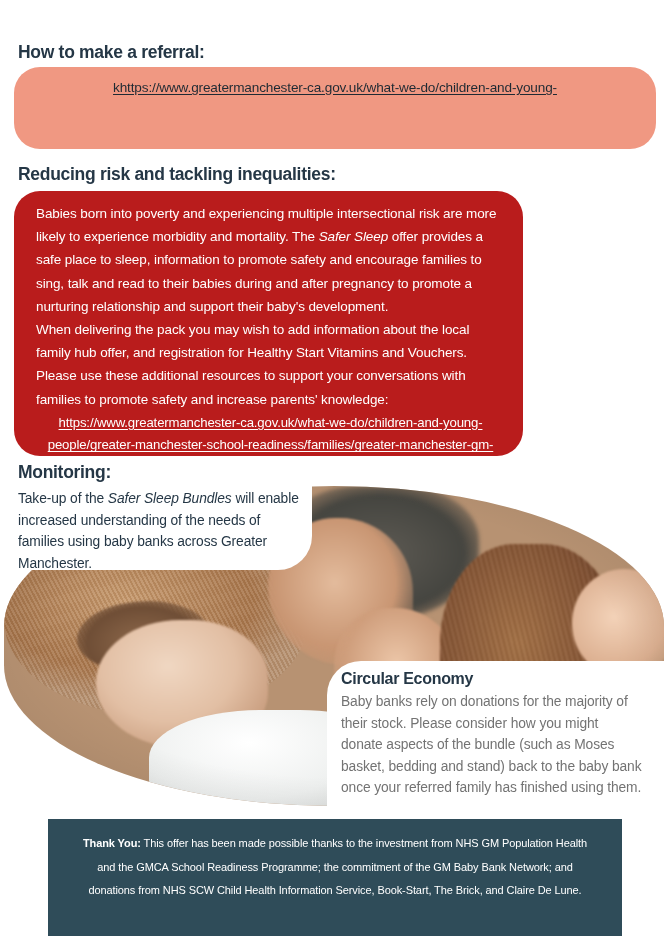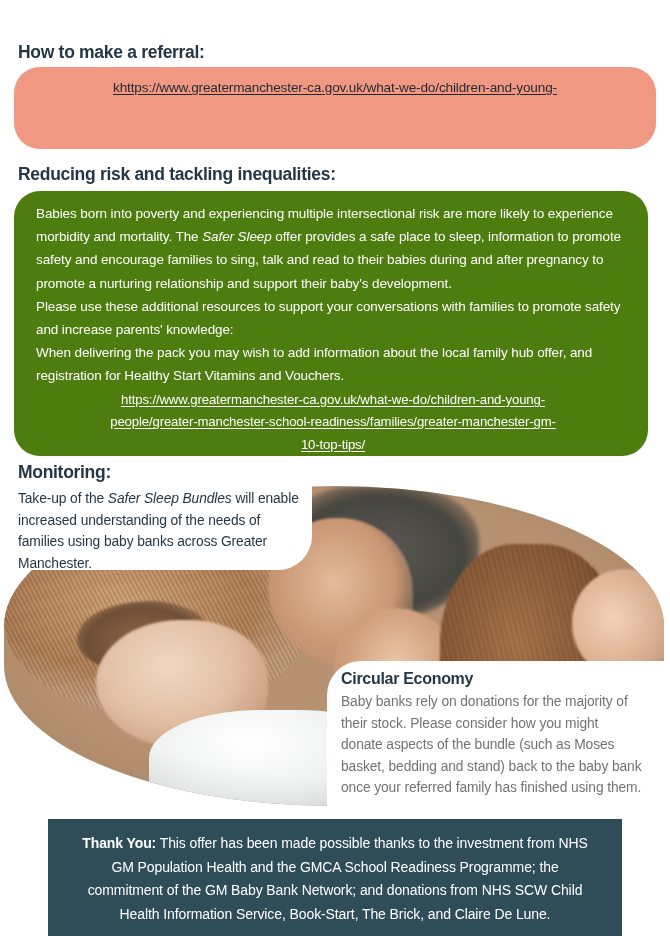--- a/index.html
+++ b/index.html
@@ -57,23 +57,23 @@
     font-size: 13.6px;
     line-height: 22px;
     letter-spacing: -0.15px;
   }
 
   
   #risk-card {
     position: absolute;
     left: 14px;
     top: 155px;
-    width: 634px;
+    width: 509px;
     height: 265px;
-    background: #4d7c0f;
+    background: #b91c1c;
     border-radius: 26px;
     padding: 11px 18px 0 22px;
     color: #ffffff;
   }
   #risk-card p {
     font-size: 13.5px;
     line-height: 23.2px;
     letter-spacing: -0.1px;
     color: #ffffff;
   }
@@ -270,21 +270,21 @@
     left: 48px;
     top: 783px;
     width: 574px;
     height: 132px;
     background: #2F4C59;
     z-index: 7;
     padding: 13px 26px 0 26px;
     text-align: center;
   }
   #thankyou-box p {
-    font-size: 14px;
+    font-size: 11px;
     line-height: 23.6px;
     letter-spacing: -0.1px;
     color: #ffffff;
   }
   #thankyou-box b { font-weight: bold; }
 </style>
 </head>
 <body>
 
 <div id="page">
@@ -292,22 +292,22 @@
   <div class="heading" style="top:6px;">How to make a referral:</div>
 
   <div id="referral-card">
     <a class="link" href="#">khttps://www.greatermanchester-ca.gov.uk/what-we-do/children-and-young-</a>
   </div>
 
   <div class="heading" style="top:128px;">Reducing risk and tackling inequalities:</div>
 
   <div id="risk-card">
     <p><span>Babies born into poverty and experiencing multiple intersectional risk are more likely to experience morbidity and mortality. The </span><em>Safer Sleep</em><span> offer provides a safe place to sleep, information to promote safety and encourage families to sing, talk and read to their babies during and after pregnancy to promote a nurturing relationship and support their baby's development.</span></p>
+    <p>When delivering the pack you may wish to add information about the local family hub offer, and registration for Healthy Start Vitamins and Vouchers.</p>
     <p>Please use these additional resources to support your conversations with families to promote safety and increase parents' knowledge:</p>
-    <p>When delivering the pack you may wish to add information about the local family hub offer, and registration for Healthy Start Vitamins and Vouchers.</p>
     <div class="link-block">
       <span>https://www.greatermanchester-ca.gov.uk/what-we-do/children-and-young-</span>
       <span>people/greater-manchester-school-readiness/families/greater-manchester-gm-</span>
       <span>10-top-tips/</span>
     </div>
   </div>
 
   <div id="photo">
     <div class="ph-base"></div>
     <div class="ph-fur"></div>

